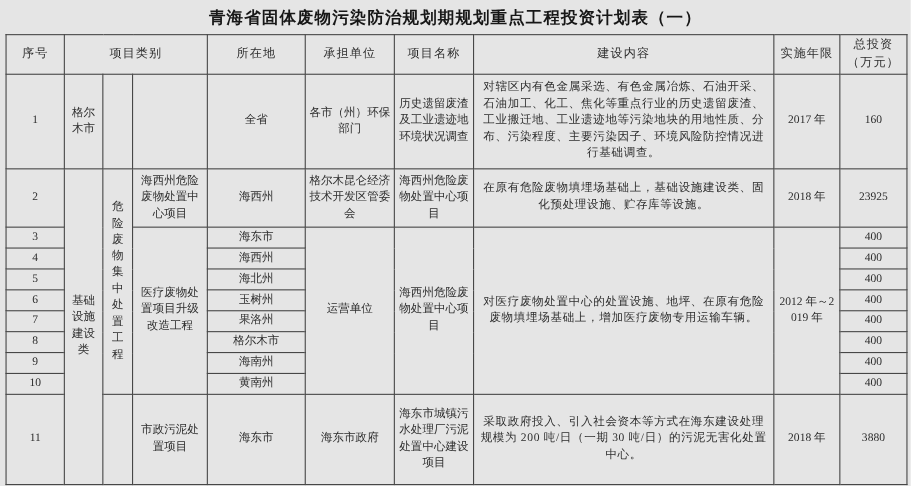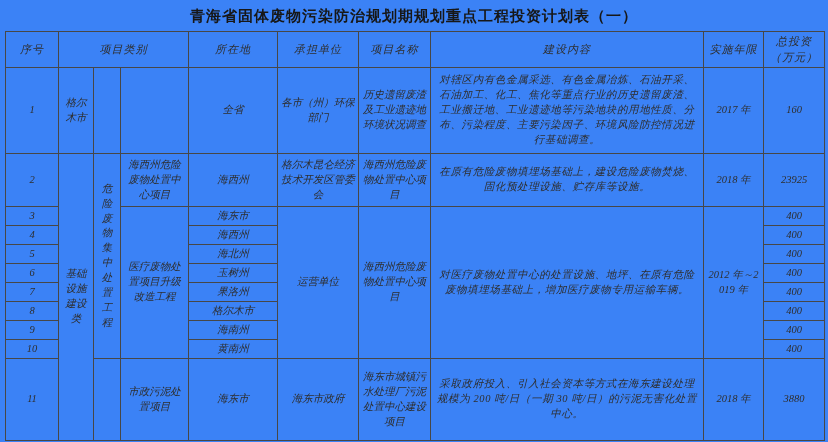--- a/index.html
+++ b/index.html
@@ -3,35 +3,34 @@
 <meta charset="utf-8">
 <style>
   * { margin: 0; padding: 0; box-sizing: border-box; }
   html, body { background: #ffffff; }
   body {
     width: 828px; height: 442px;
     font-family: "Liberation Serif", "DejaVu Serif", serif;
     color: #2e2e2e;
     overflow: hidden;
   }
-  .page { width: 828px; height: 442px; background: #3b82f6; }
+  .page { width: 828px; height: 442px; background: #e5e5e5; }
   .title {
     text-align: center;
     font-size: 15px;
     font-weight: bold;
     color: #171717;
     letter-spacing: 1px;
     padding: 7px 0 5px 0;
   }
   table.invest {
     table-layout: fixed;
     border-collapse: collapse;
     width: 819px;
     margin-left: 5px;
-    font-style: italic;
   }
   table.invest td {
     border: 1px solid #474747;
     font-size: 10.5px;
     line-height: 1.42;
     text-align: center;
     vertical-align: middle;
     padding: 1px 3px;
     word-break: break-all;
     overflow: hidden;
@@ -100,21 +99,21 @@
     </tr>
 
     <tr class="r2">
       <td>2</td>
       <td rowspan="10">基础设施建设类</td>
       <td rowspan="9">危险废物集中处置工程</td>
       <td>海西州危险废物处置中心项目</td>
       <td>海西州</td>
       <td>格尔木昆仑经济技术开发区管委会</td>
       <td>海西州危险废物处置中心项目</td>
-      <td class="content-cell">在原有危险废物填埋场基础上，建设危险废物焚烧、固化预处理设施、贮存库等设施。</td>
+      <td class="content-cell">在原有危险废物填埋场基础上，基础设施建设类、固化预处理设施、贮存库等设施。</td>
       <td>2018 年</td>
       <td class="num-cell">23925</td>
     </tr>
 
     <tr class="rm">
       <td>3</td>
       <td rowspan="8">医疗废物处置项目升级改造工程</td>
       <td>海东市</td>
       <td rowspan="8">运营单位</td>
       <td rowspan="8">海西州危险废物处置中心项目</td>

